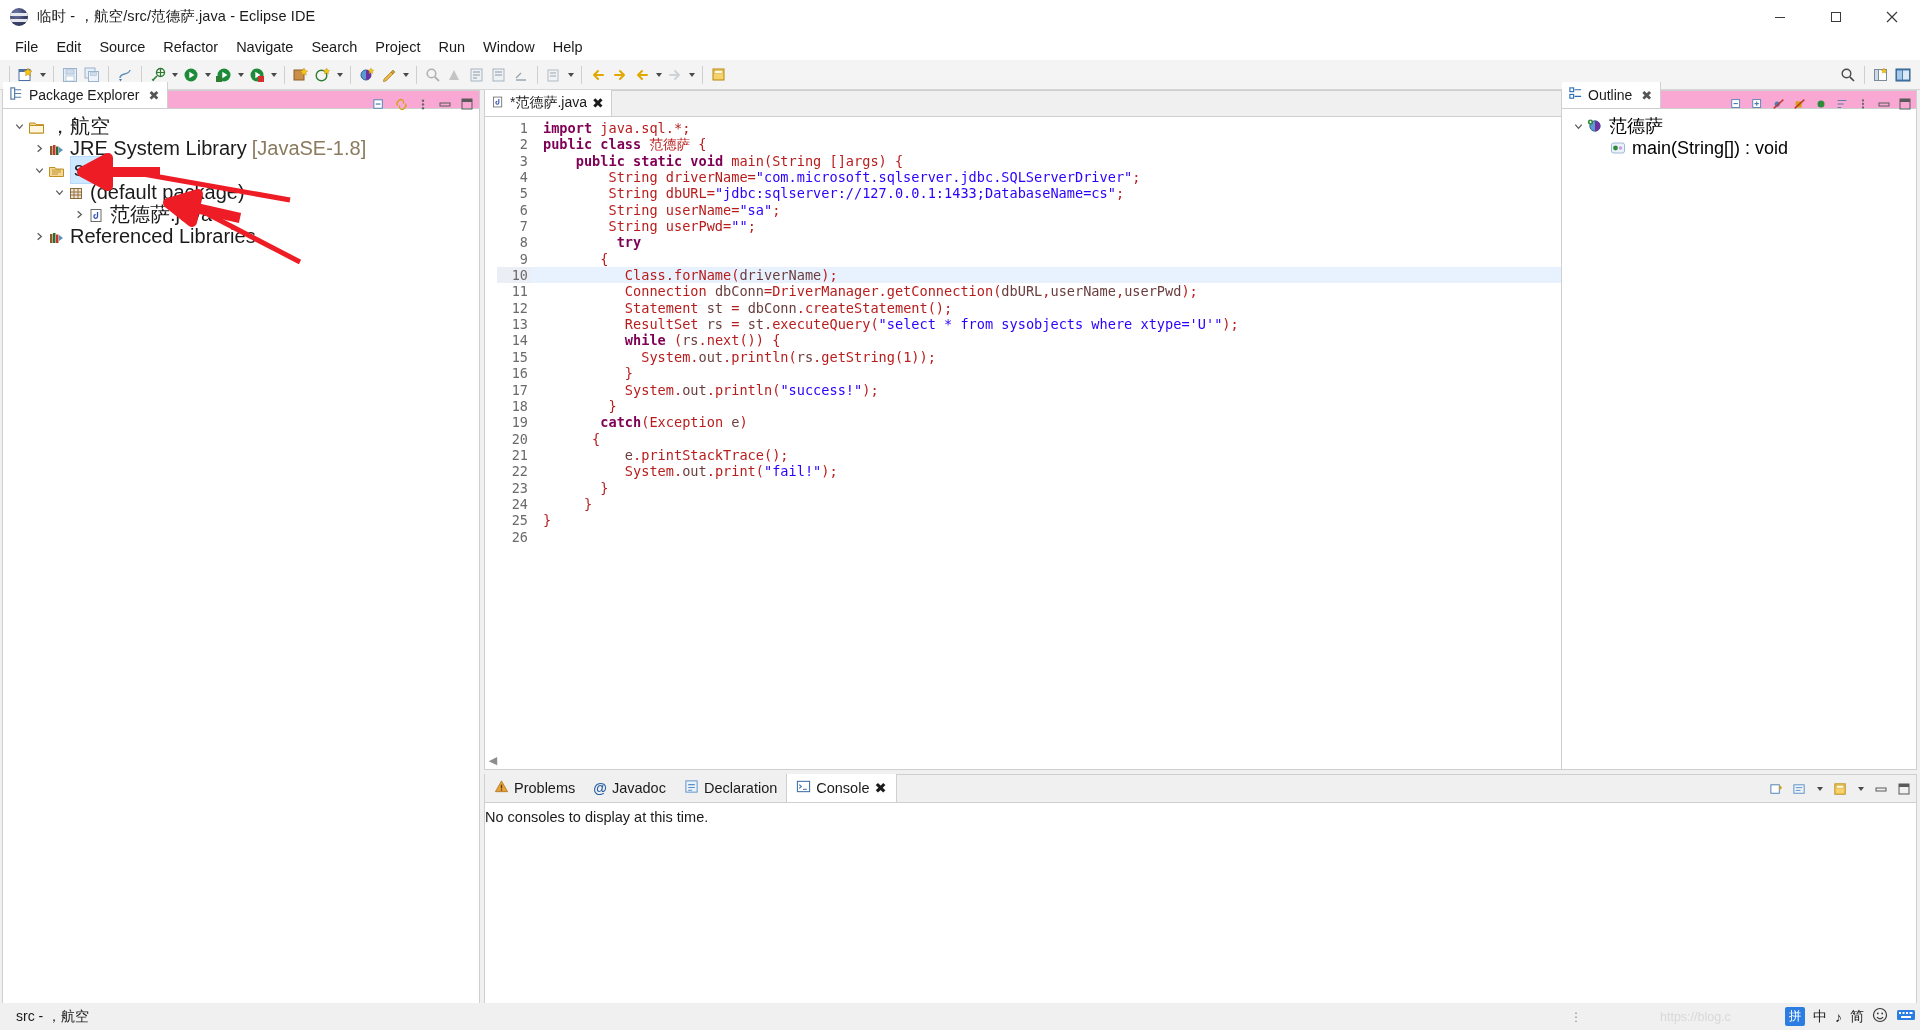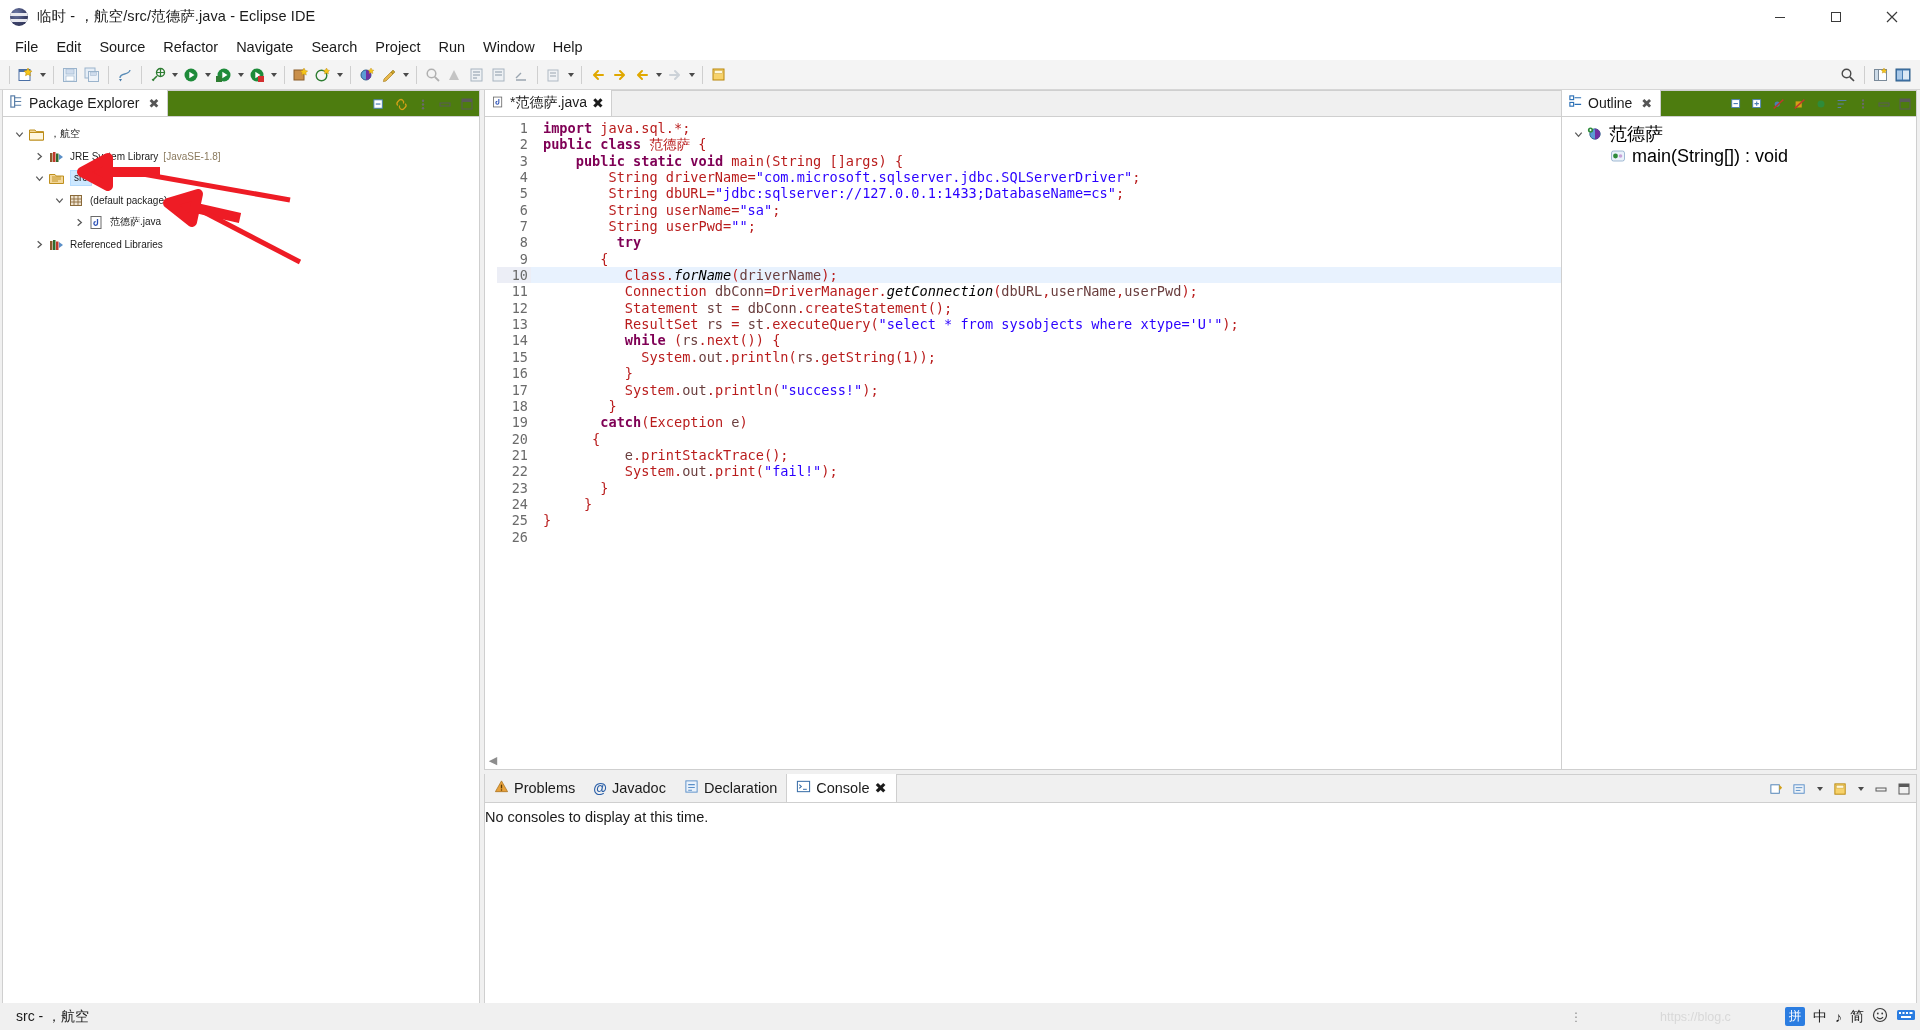--- a/index.html
+++ b/index.html
@@ -77,35 +77,35 @@
 
   
   .main { position: absolute; left: 0; top: 90px; width: 1920px; height: 913px; }
 
   
   .pe-panel {
     position: absolute; left: 2px; top: 0; width: 478px; height: 918px;
     background: #ffffff; border: 1px solid #cfcfcf;
   }
   .view-tabbar {
-    height: 26px; background: #4d7c0f; display: flex; align-items: flex-end;
+    height: 18px; background: #f9a8d4; display: flex; align-items: flex-end;
     position: relative; border-bottom: 1px solid #cfcfcf;
   }
   .view-tab {
     height: 26px; background: #ffffff; display: flex; align-items: center;
     padding: 0 8px 0 6px; gap: 5px; border-right: 1px solid #cfcfcf;
     font-size: 14px; color: #1b1b1b; white-space: nowrap;
   }
   .view-tab .close-x { color: #555; font-size: 13px; margin-left: 4px; }
   .view-actions {
     position: absolute; right: 4px; top: 0; height: 26px;
     display: flex; align-items: center; gap: 6px;
   }
   .min-ico, .max-ico { width: 16px; height: 16px; display:flex; align-items:center; justify-content:center;}
-  .tree { padding: 6px 16px 0 0; font-size: 10px; color: #1b1b1b; }
+  .tree { padding: 6px 16px 0 0; font-size: 20px; color: #1b1b1b; }
   .tnode { display: flex; align-items: center; height: 22px; white-space: nowrap; }
   .tnode .twist {
     width: 17px; height: 22px; display: flex; align-items: center; justify-content: center;
     color: #5a5a5a; flex: none;
   }
   .tnode .tlabel { margin-left: 5px; }
   .tnode .tlabel.sel { background: #cde8ff; padding: 1px 4px 2px 3px; border: 1px solid #b5dcff; }
   .tnode .dim { color: #8a7a5e; }
   .tico { width: 17px; height: 17px; flex: none; }
 
@@ -141,21 +141,21 @@
     flex: 1; position: relative; background: #ffffff; overflow: hidden;
     font-family: "DejaVu Sans Mono", monospace; font-size: 13.6px;
     padding-top: 2px; padding-left: 12px;
   }
   .cl { height: 16.35px; line-height: 16.35px; white-space: pre; }
   .cl.hl { background: #e8f2fe; margin-left: -12px; padding-left: 12px; }
   .k { color: #7f0055; font-weight: bold; }
   .s { color: #2a00ff; }
   .id { color: #b91c1c; }
   .fld { color: #6a3e3e; }
-  .mth { color: #000000; font-style: italic; }
+  .mth { color: #b91c1c; }
   .ed-scroll-v {
     position: absolute; right: 0; top: 27px; width: 15px; bottom: 18px; background: #ffffff;
   }
   .ed-scroll-h {
     position: absolute; left: 0; right: 0; bottom: 0; height: 18px; background: #ffffff;
     display: flex; align-items: center; justify-content: space-between;
   }
   .scr-arrow { width: 16px; text-align: center; color: #8d8d8d; font-size: 11px; }
   .ovr-mark { position: absolute; right: 2px; width: 10px; height: 4px; background: #c8c8c8; }
 

